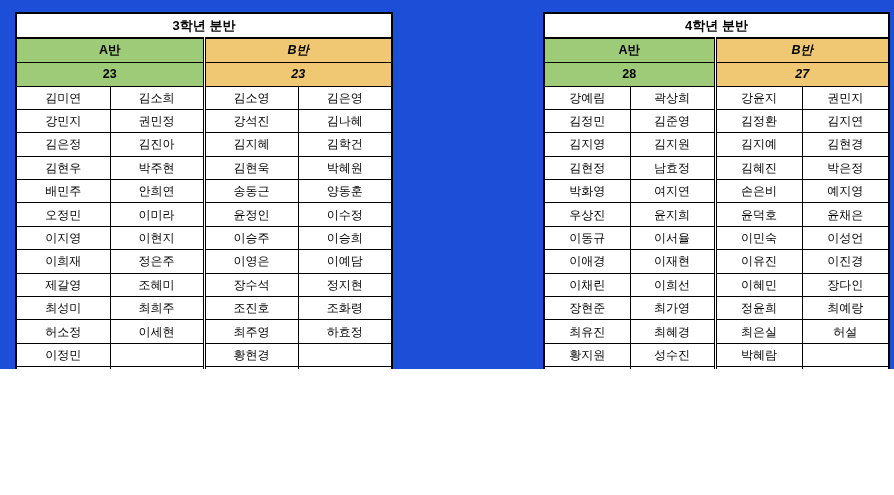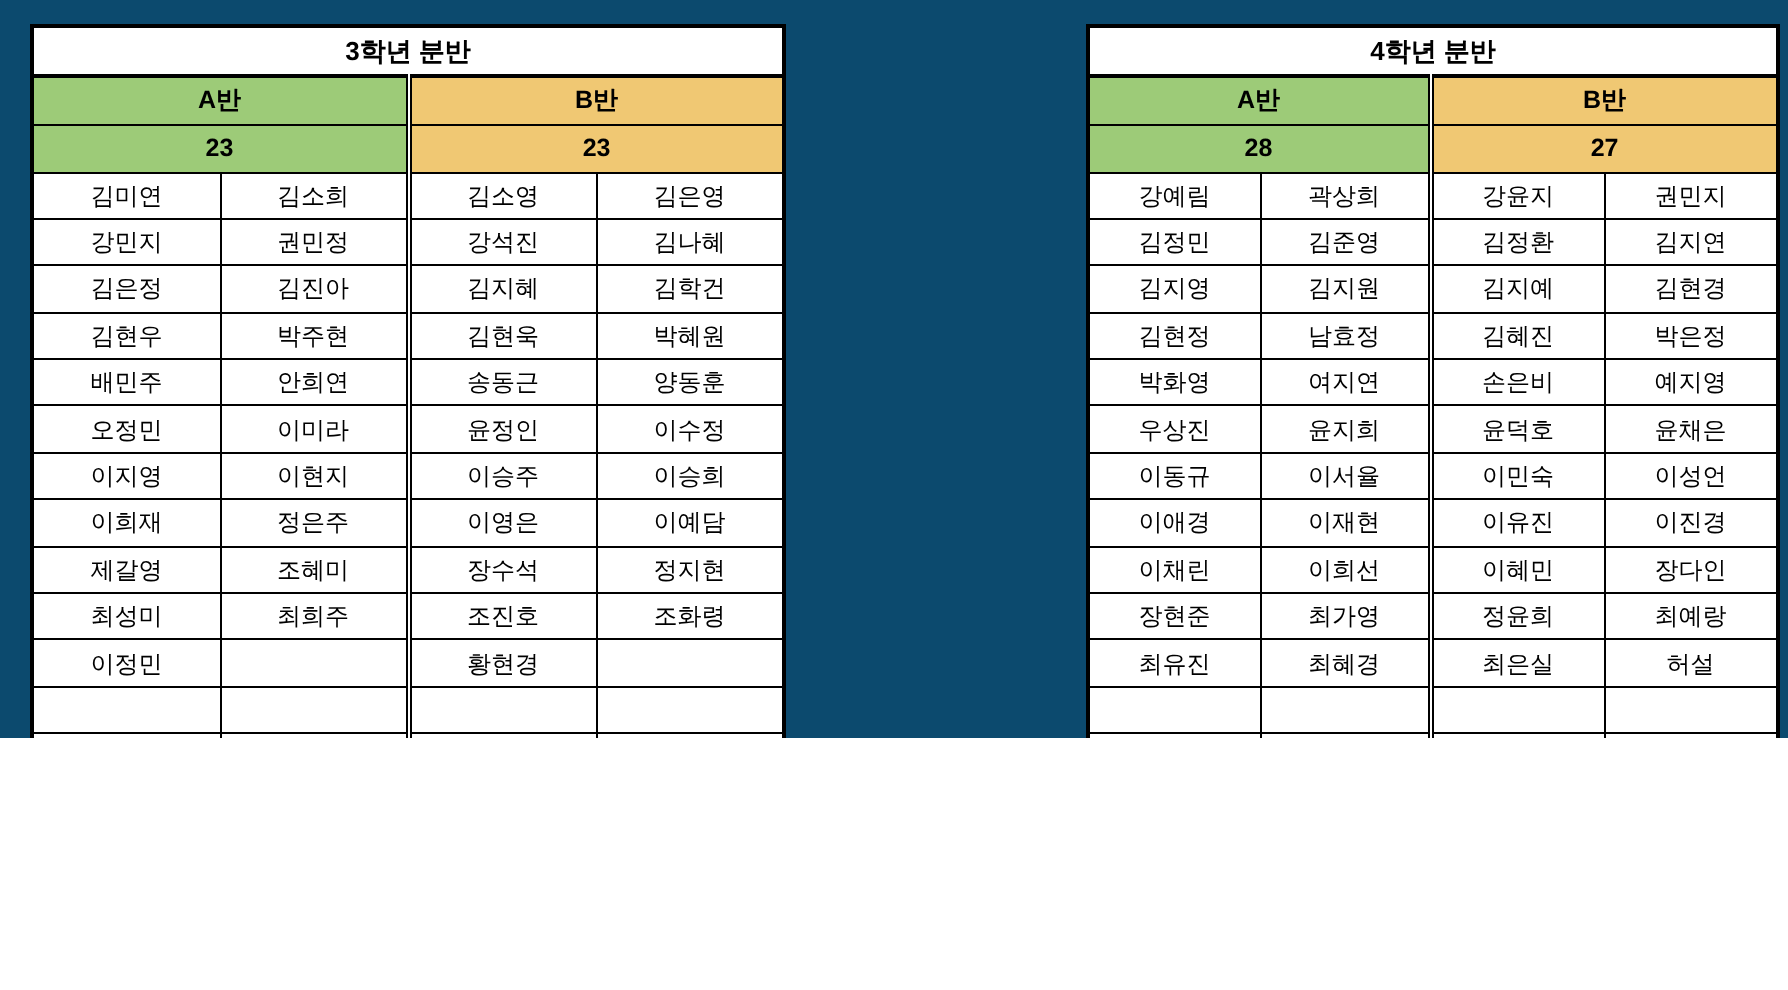--- a/index.html
+++ b/index.html
@@ -2,21 +2,21 @@
 <html style="--class-a-header: #9dcb78; --class-b-header: #f0c873; --border: #000000; --blue-text: #1a1aff; --background: #ffffff;"><head>
 <meta charset="utf-8">
 <style>
   * { box-sizing: border-box; }
   html, body { margin: 0; padding: 0; background: #ffffff; }
   body { font-family: "Liberation Sans", "DejaVu Sans", sans-serif; }
   .sheet {
     position: relative;
     width: 894px;
     height: 369px;
-    background: #0c4a6e;
+    background: #1d4ed8;
     overflow: hidden;
   }
   table.roster {
     position: absolute;
     top: 12px;
     border-collapse: collapse;
     table-layout: fixed;
     border: 2px solid var(--border, #000);
     background: #ffffff;
   }
@@ -38,21 +38,21 @@
     border-bottom: 2px solid var(--border, #000);
     background: #ffffff;
   }
   tr.class-row th, tr.count-row th {
     height: 24px;
     font-size: 12.5px;
     font-weight: bold;
     margin-left: 19px;
   }
   th.class-a { background: var(--class-a-header, #9dcb78); }
-  th.class-b { background: var(--class-b-header, #f0c873); }
+  th.class-b { background: var(--class-b-header, #f0c873); font-style: italic; }
   
   tr.class-row th:first-child,
   tr.count-row th:first-child { border-right: 3px double var(--border, #000); }
   tbody.names td:nth-child(2) { border-right: 3px double var(--border, #000); }
   tbody.names tr { height: 23.4px; }
   td.blue-name { color: var(--blue-text, #1a1aff); }
   #table-0 { left: 15px; width: 376px; }
   #table-1 { left: 543px; width: 345px; }
 </style>
 </head>
@@ -135,20 +135,26 @@
           <td>장수석</td>
           <td>정지현</td>
         </tr>
         <tr>
           <td>최성미</td>
           <td>최희주</td>
           <td>조진호</td>
           <td>조화령</td>
         </tr>
         <tr>
+          <td>허소정</td>
+          <td class="blue-name">이세현</td>
+          <td>최주영</td>
+          <td>하효정</td>
+        </tr>
+        <tr>
           <td class="blue-name">이정민</td>
           <td></td>
           <td>황현경</td>
           <td></td>
         </tr>
         <tr>
           <td></td>
           <td></td>
           <td></td>
           <td></td>
@@ -261,20 +267,26 @@
           <td>정윤희</td>
           <td>최예랑</td>
         </tr>
         <tr>
           <td>최유진</td>
           <td>최혜경</td>
           <td>최은실</td>
           <td>허설</td>
         </tr>
         <tr>
+          <td>황지원</td>
+          <td class="blue-name">성수진</td>
+          <td class="blue-name">박혜람</td>
+          <td></td>
+        </tr>
+        <tr>
           <td></td>
           <td></td>
           <td></td>
           <td></td>
         </tr>
         <tr>
           <td></td>
           <td></td>
           <td></td>
           <td></td>

